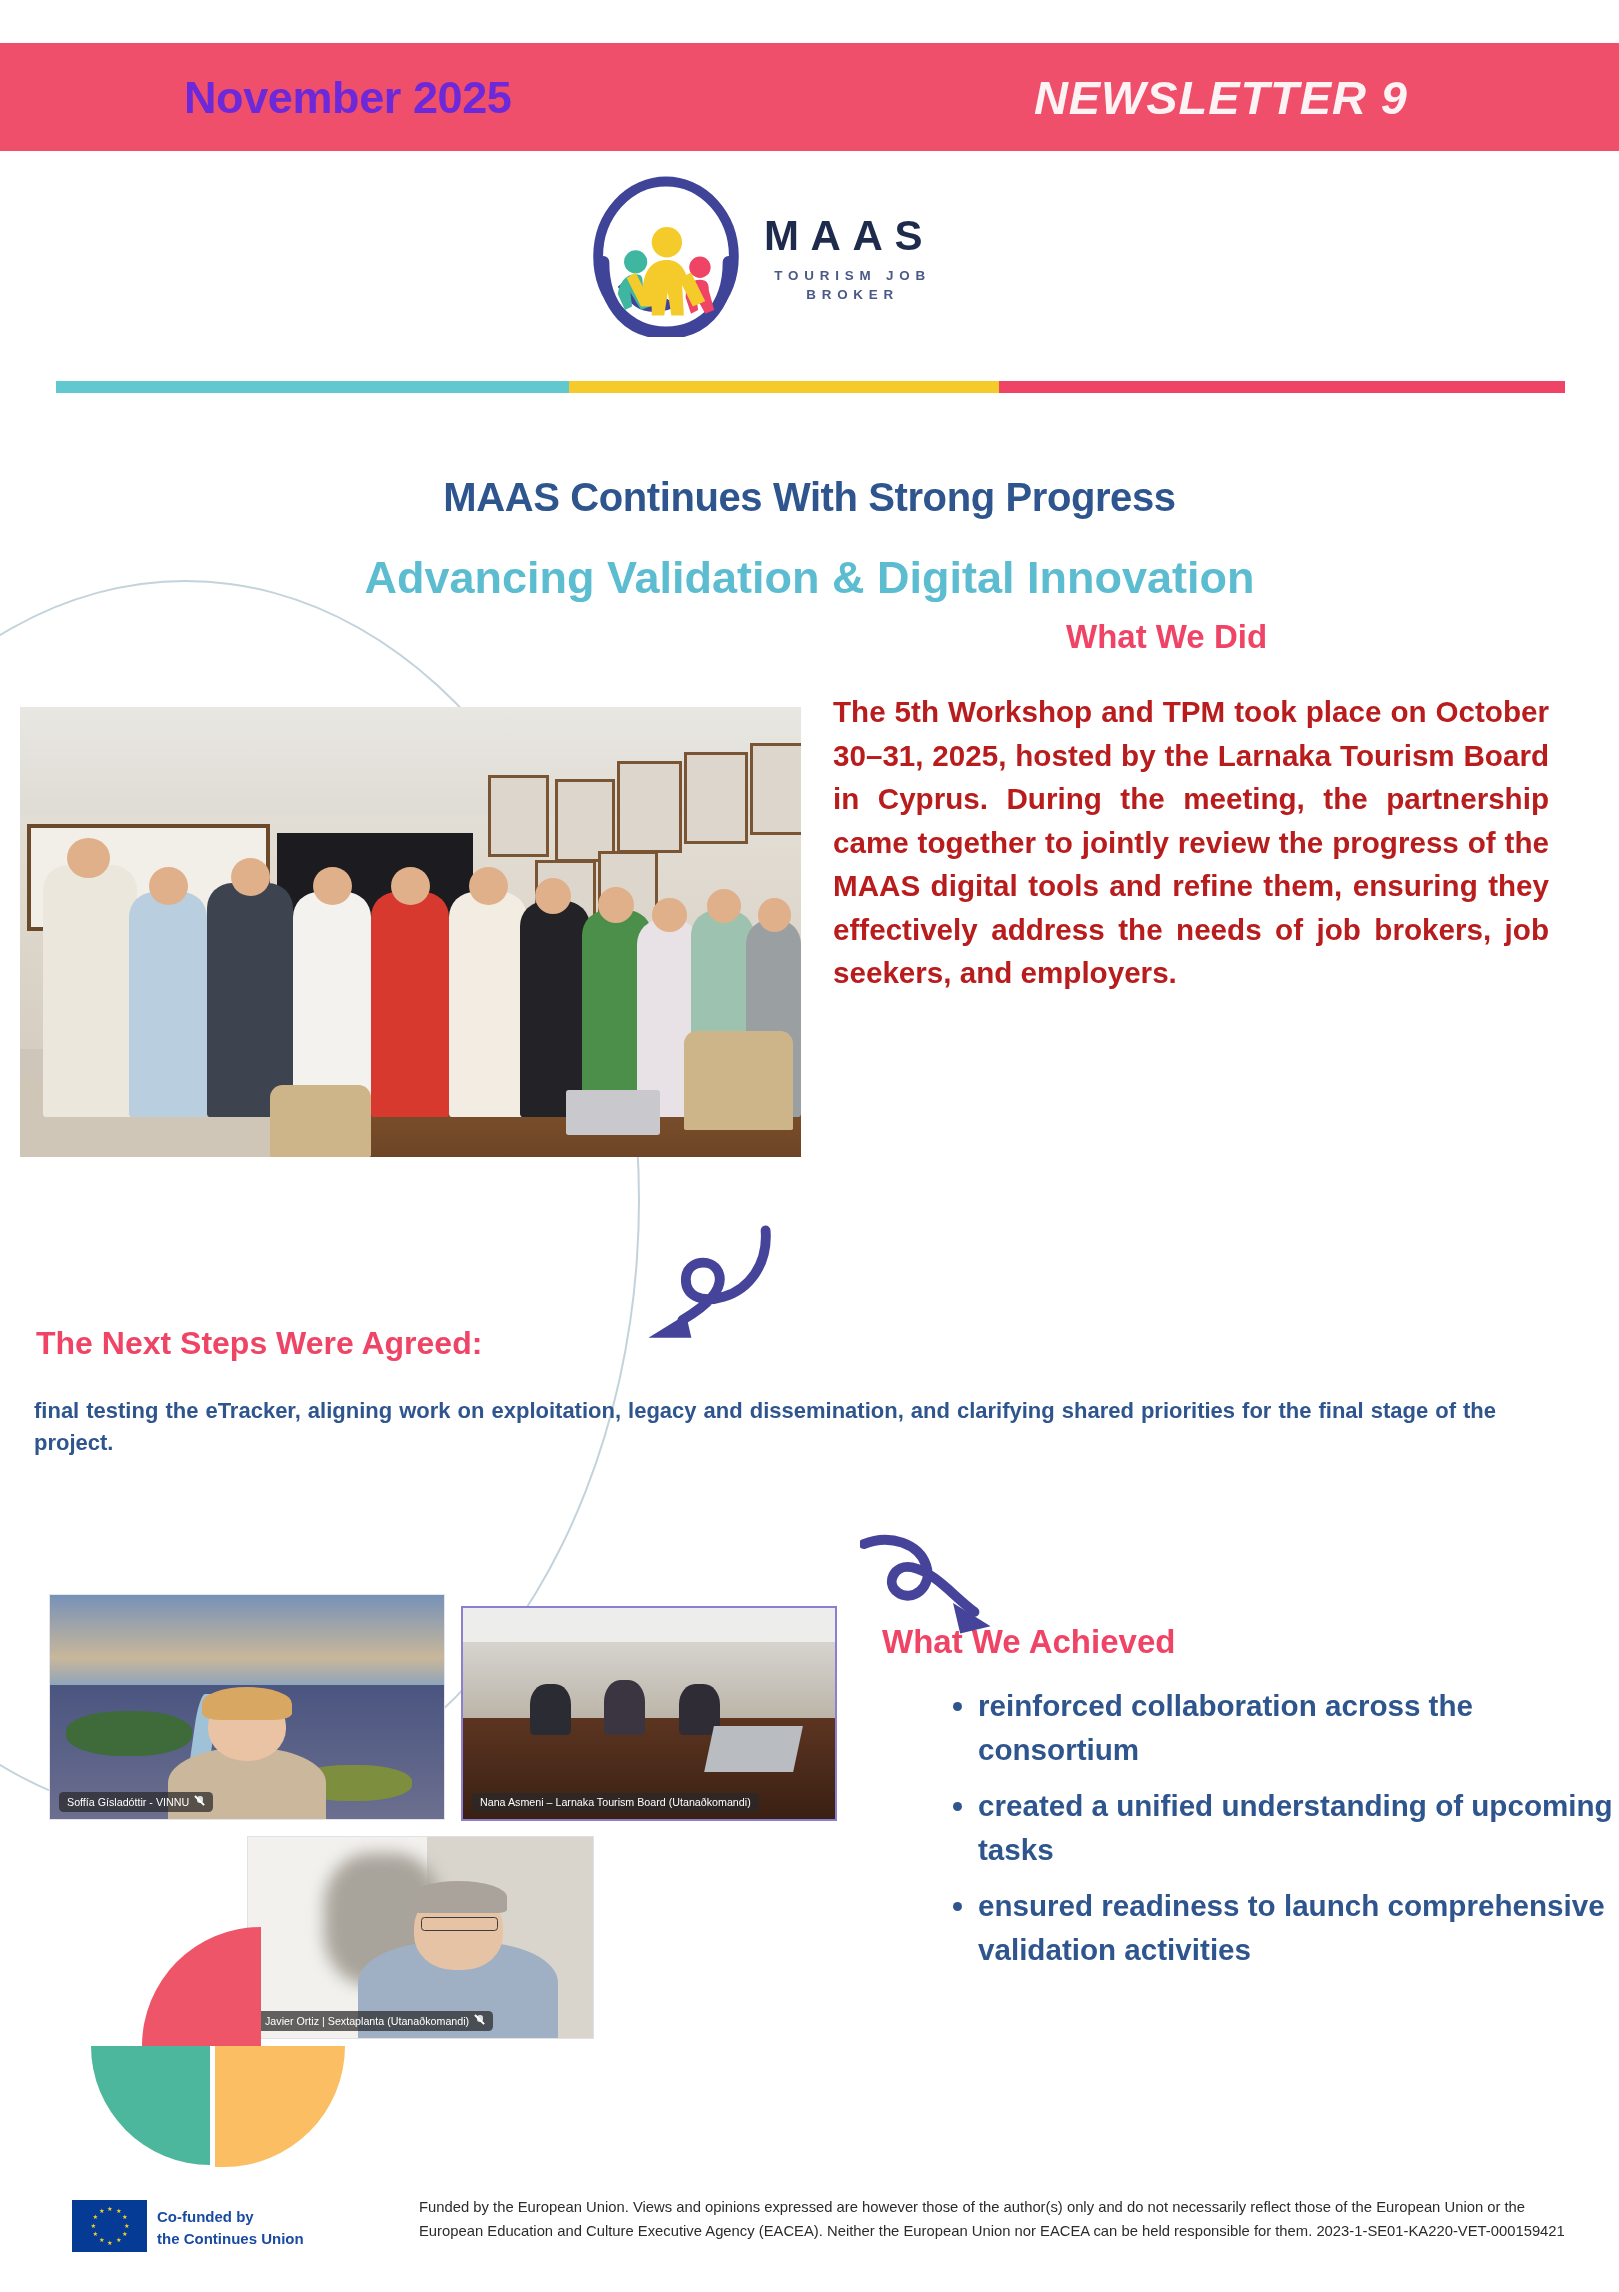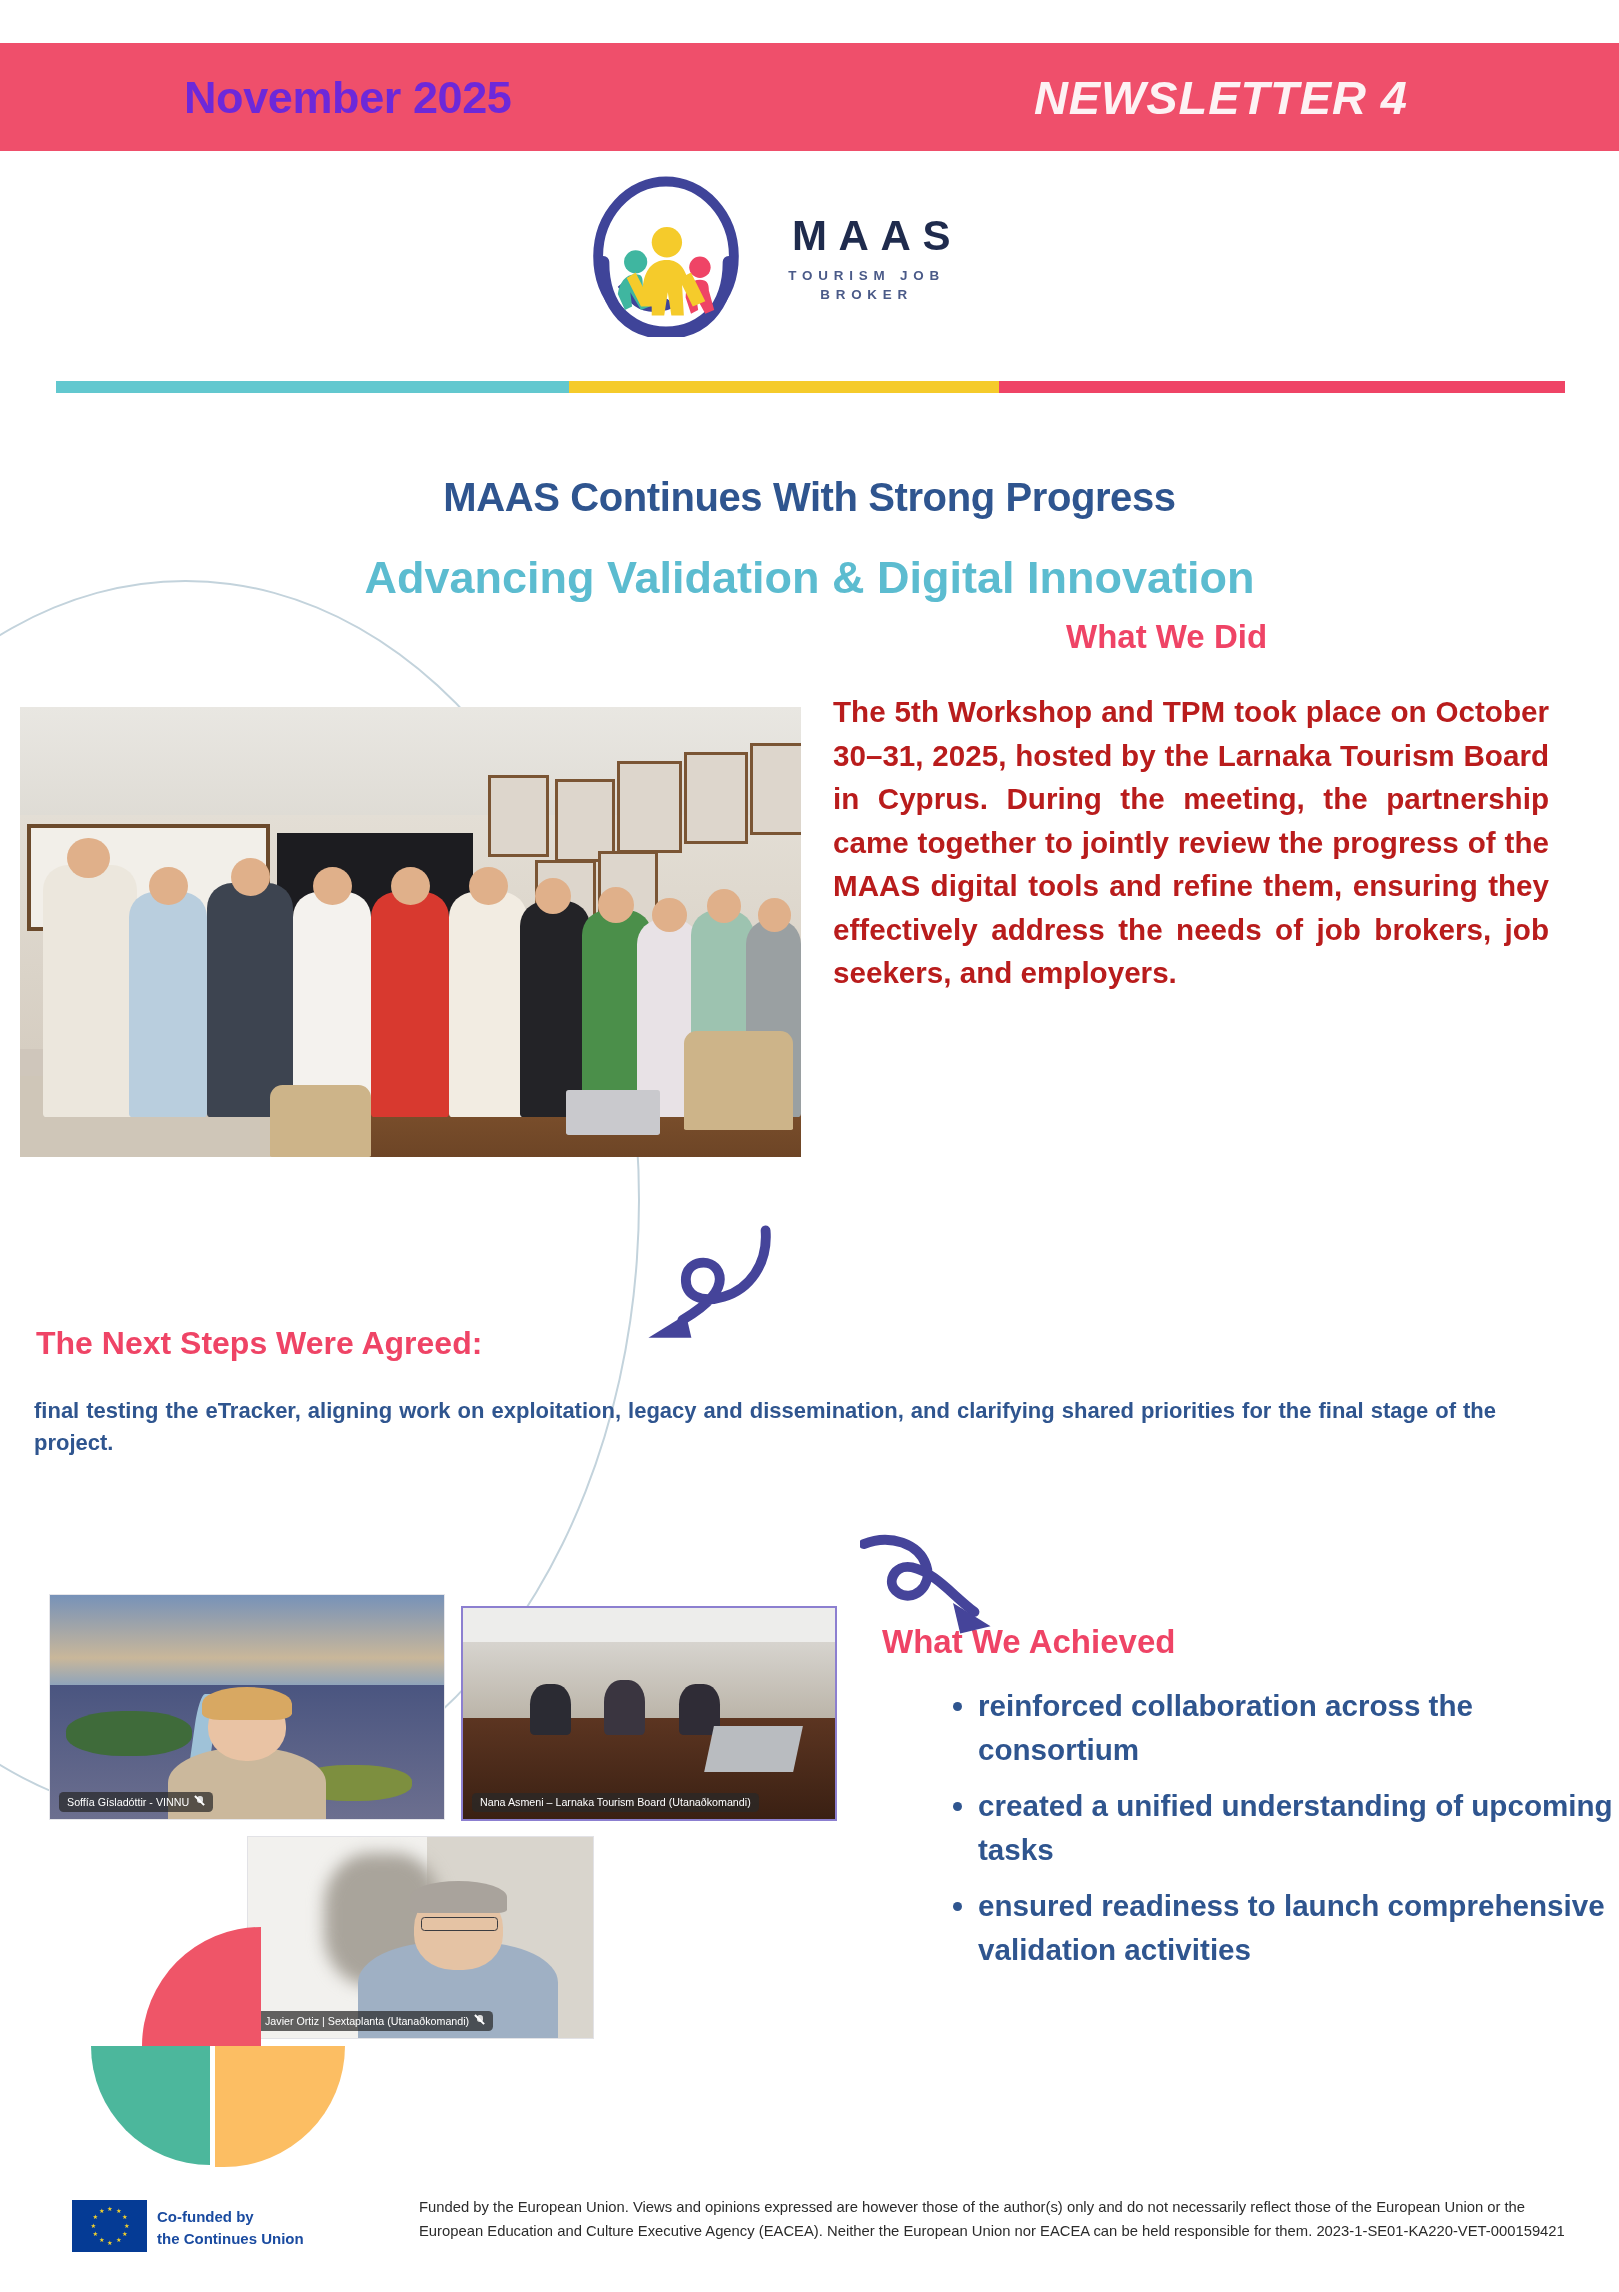--- a/index.html
+++ b/index.html
@@ -28,21 +28,21 @@
   }
   .header-issue{
     position:absolute;left:1034px;top:70px;z-index:6;
     color:#fdf2f4;font-size:47px;font-weight:bold;font-style:italic;letter-spacing:0.9px;
   }
 
   
   .logo-wrap{position:absolute;left:591px;top:176px;width:448px;height:161px;z-index:6;display:flex;align-items:center;gap:23px;}
   .logo-mark{width:150px;height:161px;position:relative;flex:0 0 auto;}
   .logo-text{display:flex;flex-direction:column;justify-content:center;padding-top:3.6px;}
-  .logo-name{font-size:42px;letter-spacing:11.6px;color:#1f2b4d;font-weight:600;line-height:1;margin-left:28px;}
+  .logo-name{font-size:42px;letter-spacing:11.6px;color:#1f2b4d;font-weight:600;line-height:1;}
   .logo-sub1{font-size:13.4px;letter-spacing:5.8px;color:#4a5a88;font-weight:600;margin-top:11.6px;text-align:center;padding-left:7.2px;}
   .logo-sub2{font-size:13.4px;letter-spacing:5.8px;color:#4a5a88;font-weight:600;margin-top:3.6px;text-align:center;padding-left:7.2px;}
 
   
   .divider{position:absolute;left:56px;top:381px;width:1509px;height:11.6px;display:flex;z-index:6;}
   .divider span{display:block;height:100%;}
   .d-teal{width:34%;background:#62c8cf;}
   .d-yellow{width:28.5%;background:#f5cb2b;}
   .d-pink{width:37.5%;background:#ef4466;}
 
@@ -173,21 +173,21 @@
 </style>
 </head>
 <body>
 
 <div class="page">
 
   <div class="deco-arc"></div>
 
   <div class="header-band"></div>
   <div class="header-date">November 2025</div>
-  <div class="header-issue">NEWSLETTER  4</div>
+  <div class="header-issue">NEWSLETTER  9</div>
 
   <div class="logo-wrap">
     <div class="logo-mark">
       <svg width="150" height="161" viewBox="0 0 168 180" xmlns="http://www.w3.org/2000/svg">
         <ellipse cx="84" cy="90" rx="76" ry="84" fill="none" stroke="#3f4499" stroke-width="11"></ellipse>
         <path d="M14 96 C14 150 46 176 84 176 C122 176 154 150 154 96" fill="none" stroke="#3f4499" stroke-width="13" stroke-linecap="round"></path>
         <path d="M30 124 C46 150 62 156 86 150 L96 146 L86 138 C70 132 56 124 44 112 Z" fill="#3f4499"></path>
         <circle cx="50" cy="96" r="13" fill="#3fb6a0"></circle>
         <path d="M50 110 C38 110 32 120 30 132 L38 150 L46 146 L44 130 L56 150 L66 146 L58 124 C58 114 58 110 50 110 Z" fill="#3fb6a0"></path>
         <circle cx="122" cy="102" r="12" fill="#ef4466"></circle>

